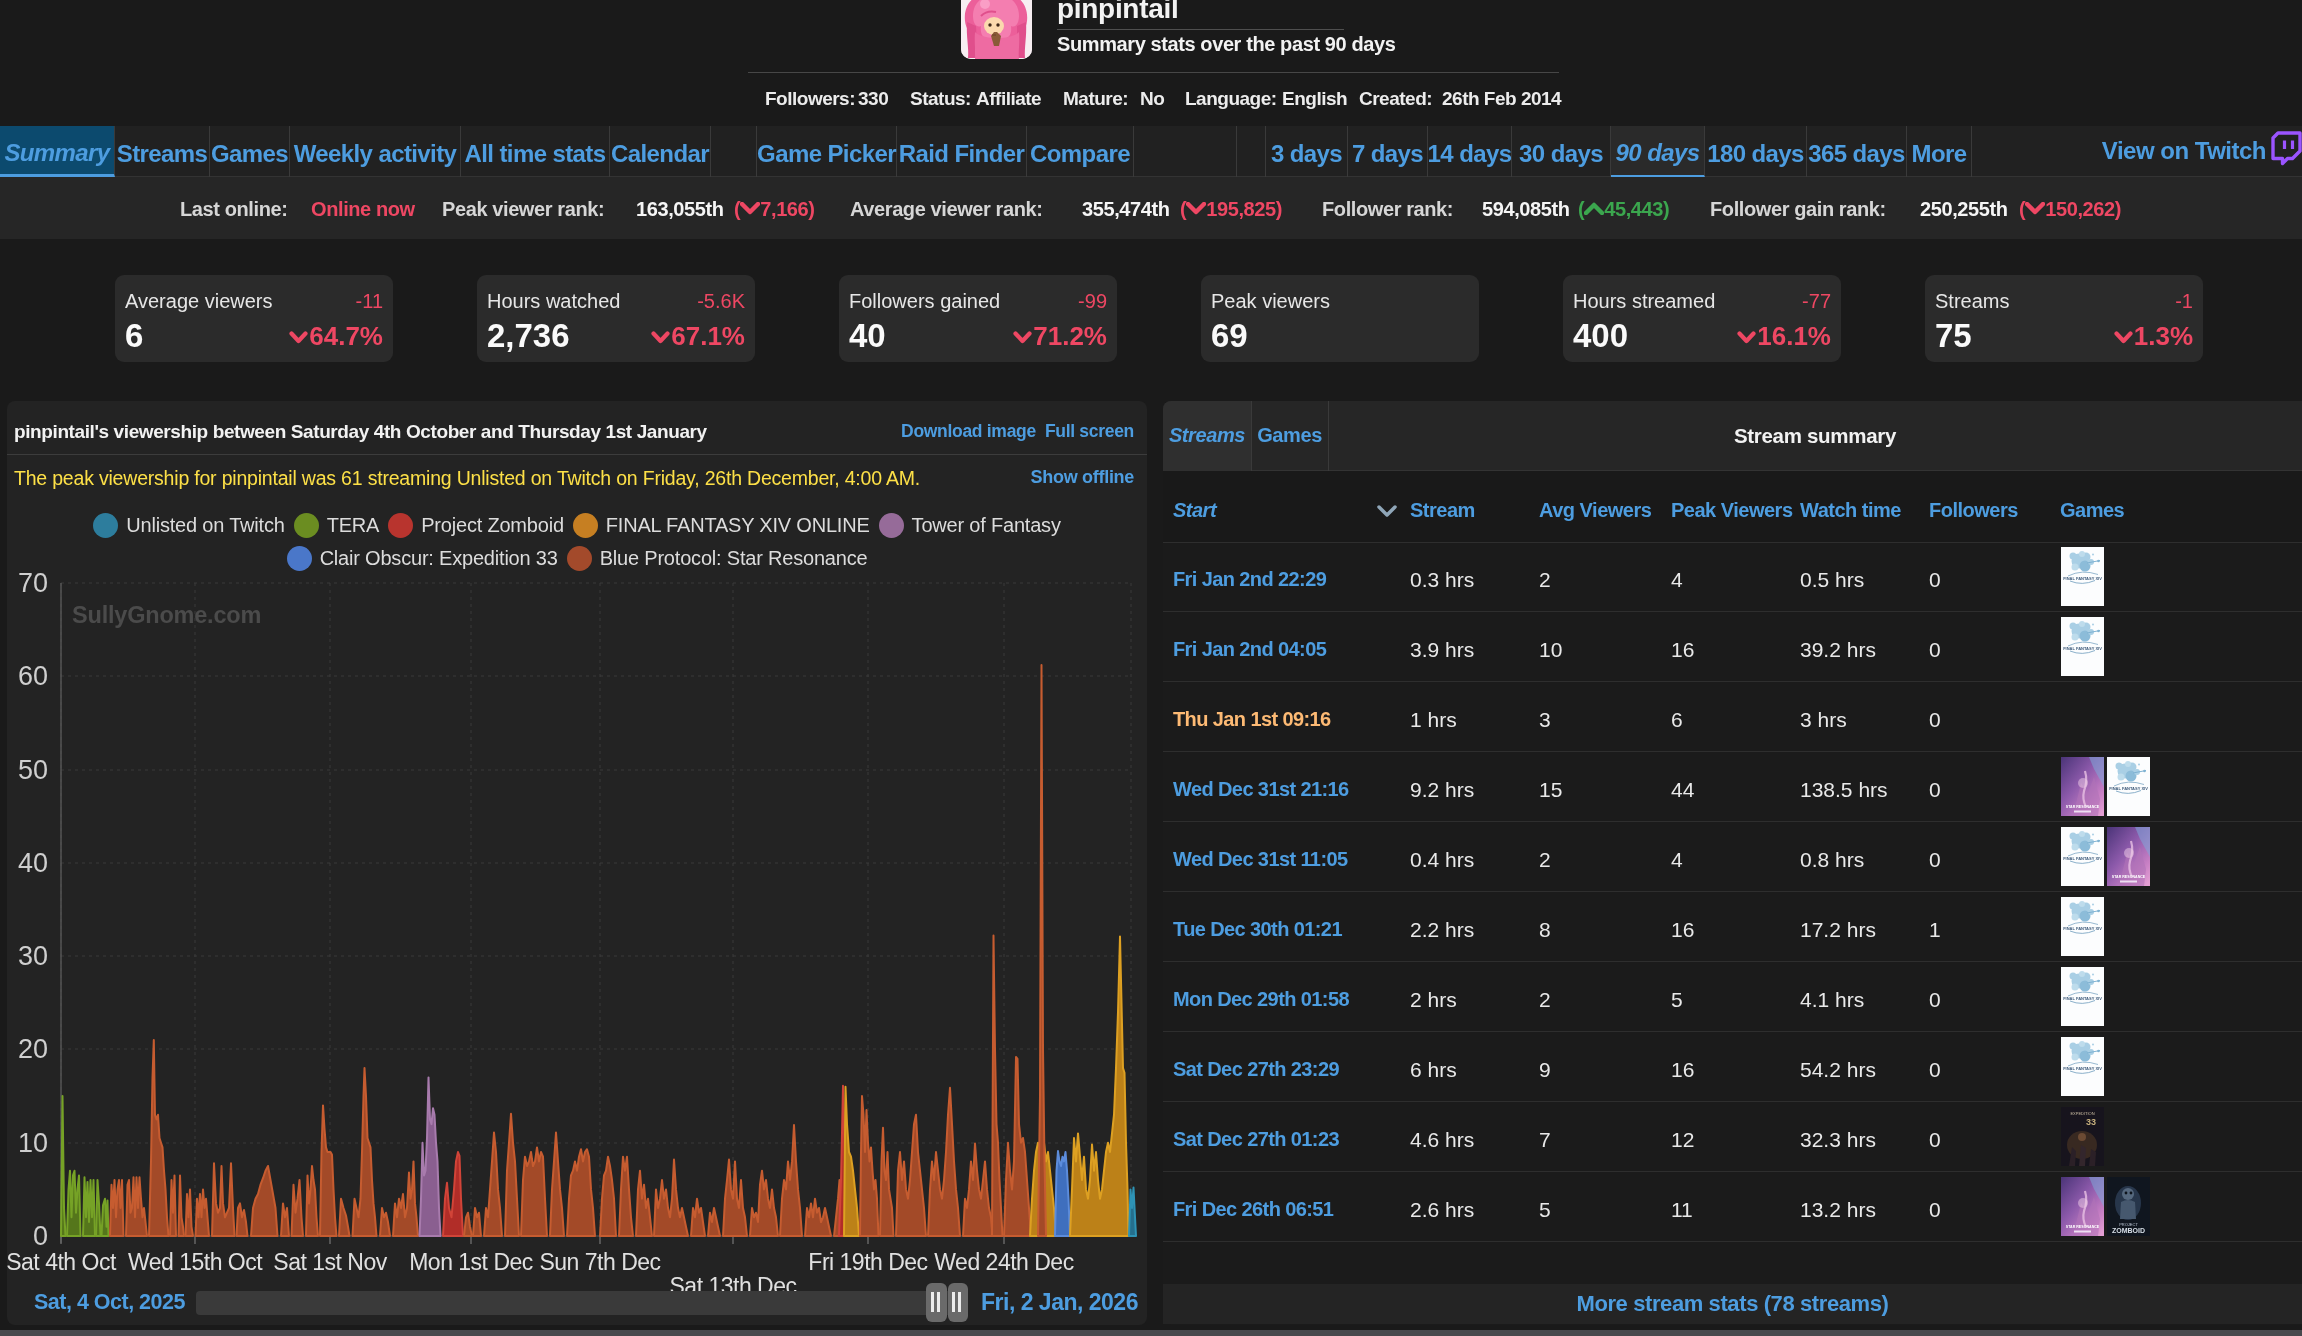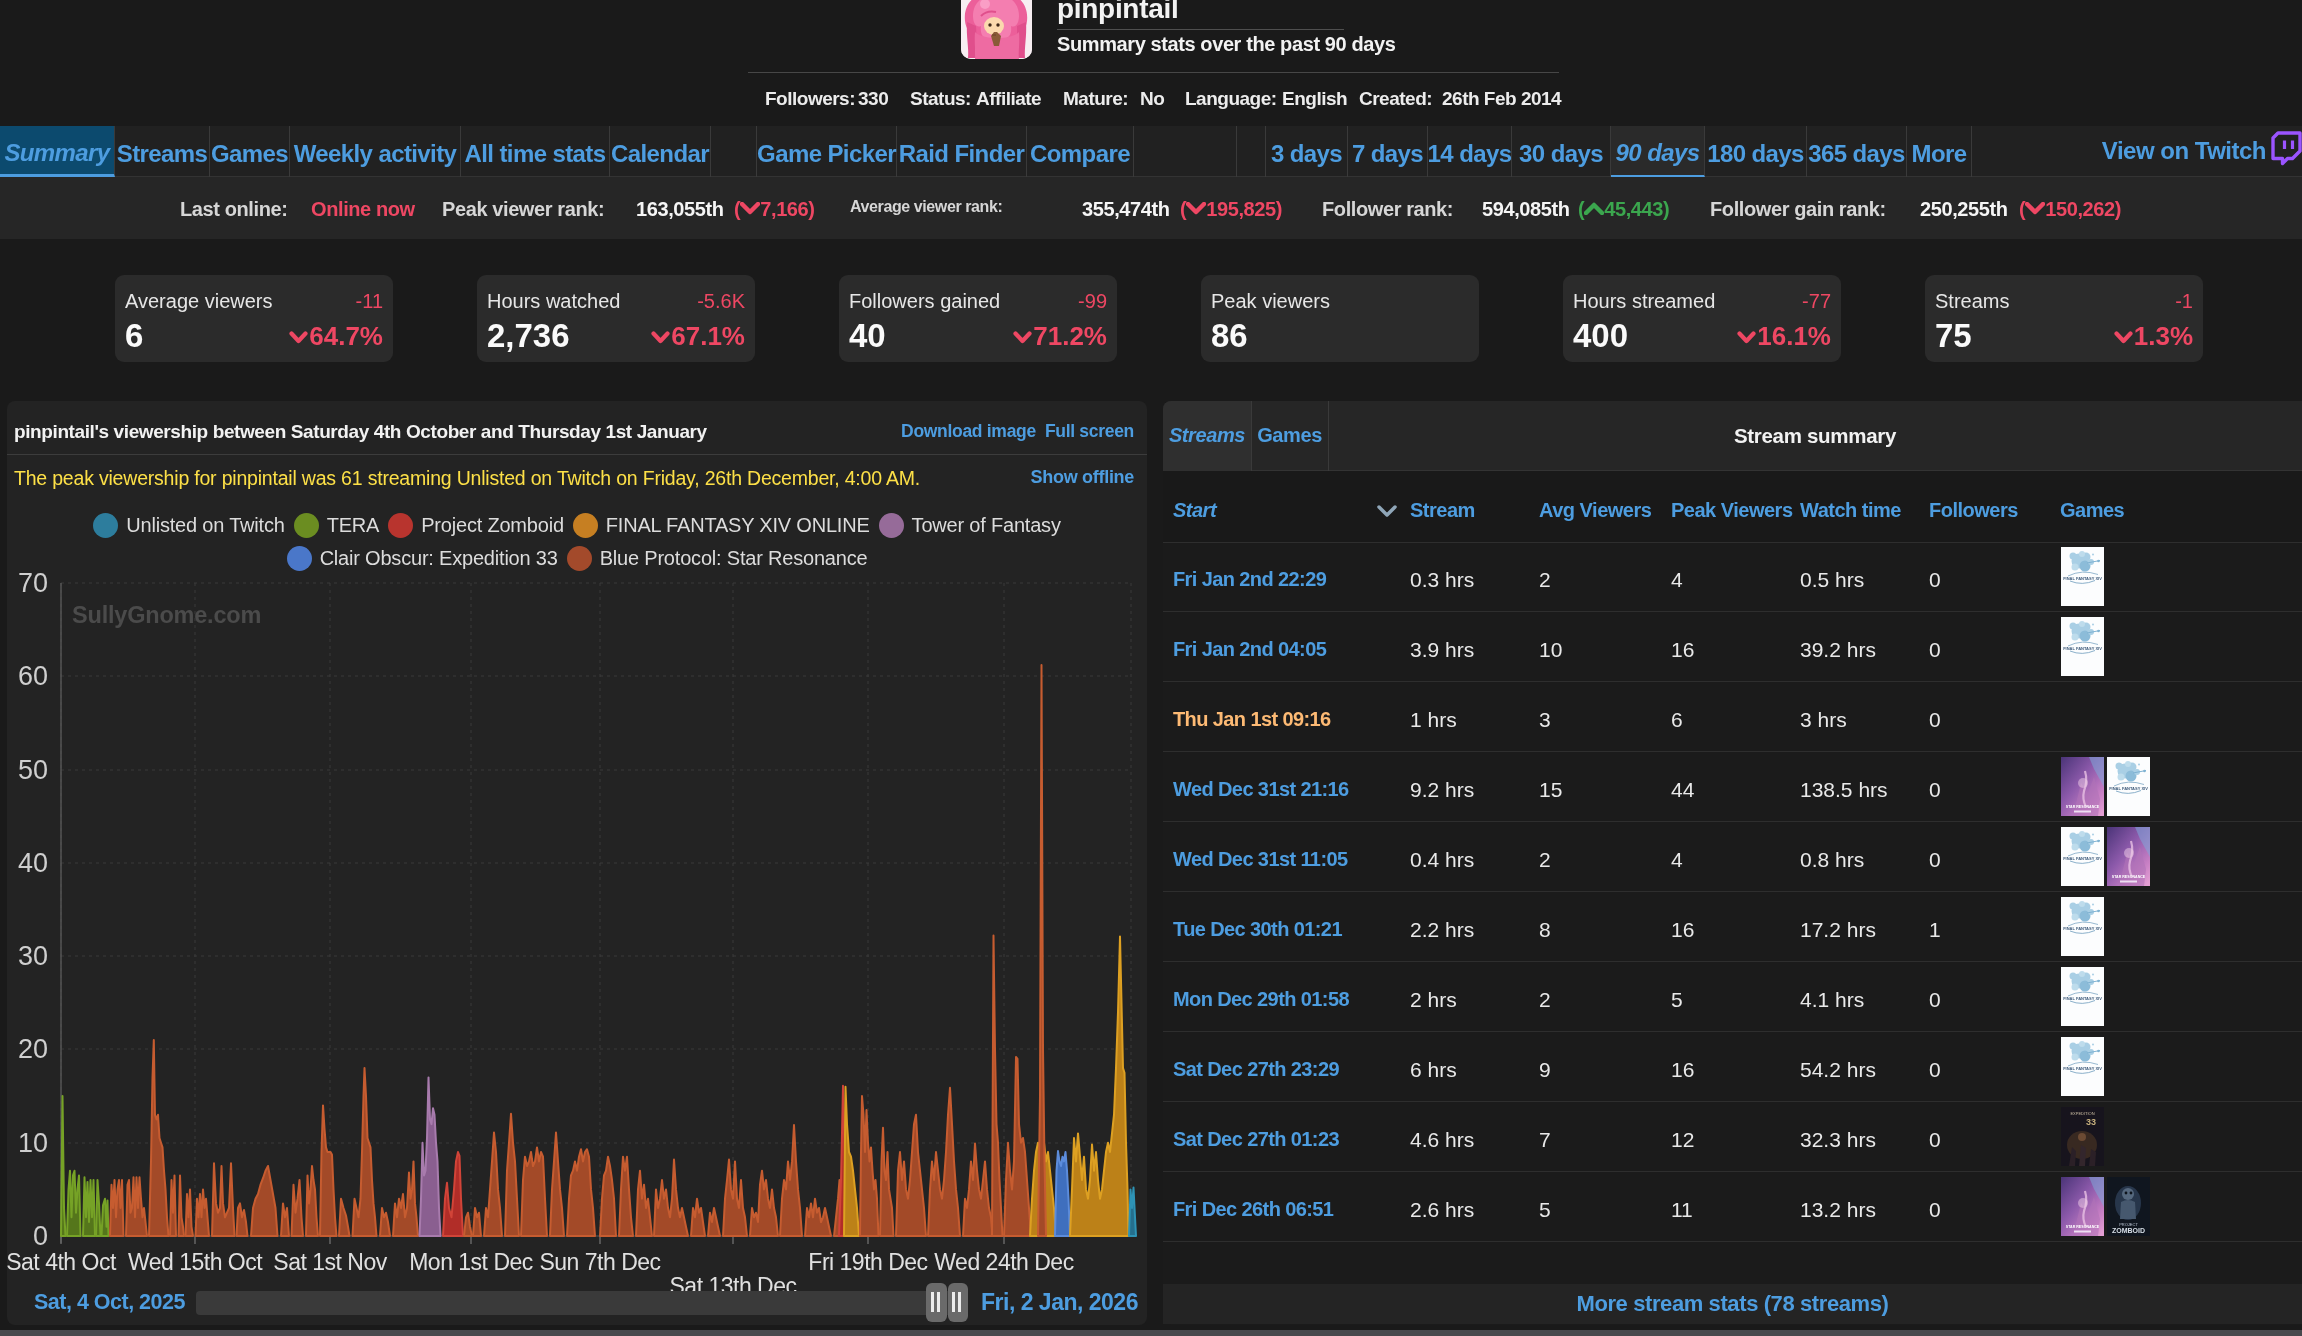--- a/index.html
+++ b/index.html
@@ -77,21 +77,21 @@
 <div class="abs b" style="right:36px;top:137px;font-size:24px;color:#4d9de0;white-space:nowrap;letter-spacing:-0.5px;">View on Twitch</div>
 <svg class="abs" style="left:2271px;top:131px;" width="31" height="36" viewBox="0 0 31 36">
 <path d="M7,2 L29,2 L29,20 L21.5,27.5 L16.5,27.5 L11.5,32.5 L11.5,27.5 L2,27.5 L2,7 Z" fill="none" stroke="#9b54ff" stroke-width="3.4" stroke-linejoin="round"></path>
 <path d="M13.5,9.5 L13.5,18 M21.5,9.5 L21.5,18" stroke="#9b54ff" stroke-width="3.2"></path>
 </svg>
 <div class="abs" style="left:0;top:177px;width:2302px;height:62px;background:#262626;"></div>
 <div class="abs b" style="left:180px;top:198px;font-size:20px;color:#d6d6d6;letter-spacing:-0.4px;white-space:nowrap;">Last online:</div>
 <div class="abs b" style="left:311px;top:198px;font-size:20px;color:#ee4763;letter-spacing:-0.4px;white-space:nowrap;">Online now</div>
 <div class="abs b" style="left:442px;top:198px;font-size:20px;color:#d6d6d6;letter-spacing:-0.4px;white-space:nowrap;">Peak viewer rank:</div>
 <div class="abs b" style="left:636px;top:198px;font-size:20px;color:#f5f5f5;letter-spacing:-0.4px;white-space:nowrap;">163,055th</div>
-<div class="abs b" style="left:850px;top:198px;font-size:16px;color:#d6d6d6;letter-spacing:-0.4px;white-space:nowrap;">Average viewer rank:</div>
+<div class="abs b" style="left:850px;top:198px;font-size:20px;color:#d6d6d6;letter-spacing:-0.4px;white-space:nowrap;">Average viewer rank:</div>
 <div class="abs b" style="left:1082px;top:198px;font-size:20px;color:#f5f5f5;letter-spacing:-0.4px;white-space:nowrap;">355,474th</div>
 <div class="abs b" style="left:1322px;top:198px;font-size:20px;color:#d6d6d6;letter-spacing:-0.4px;white-space:nowrap;">Follower rank:</div>
 <div class="abs b" style="left:1482px;top:198px;font-size:20px;color:#f5f5f5;letter-spacing:-0.4px;white-space:nowrap;">594,085th</div>
 <div class="abs b" style="left:1710px;top:198px;font-size:20px;color:#d6d6d6;letter-spacing:-0.4px;white-space:nowrap;">Follower gain rank:</div>
 <div class="abs b" style="left:1920px;top:198px;font-size:20px;color:#f5f5f5;letter-spacing:-0.4px;white-space:nowrap;">250,255th</div>
 <div class="abs b" style="left:734px;top:198px;font-size:20px;color:#ee4763;letter-spacing:-0.4px;white-space:nowrap;">(<svg width="20" height="13" viewBox="0 0 20 13" style="vertical-align:1px;">
       <path d="M2,2 L10,10 L18,2" fill="none" stroke="#ee4763" stroke-width="4.5" stroke-linecap="round" stroke-linejoin="round"></path>
     </svg>7,166)</div>
 <div class="abs b" style="left:1180px;top:198px;font-size:20px;color:#ee4763;letter-spacing:-0.4px;white-space:nowrap;">(<svg width="20" height="13" viewBox="0 0 20 13" style="vertical-align:1px;">
       <path d="M2,2 L10,10 L18,2" fill="none" stroke="#ee4763" stroke-width="4.5" stroke-linecap="round" stroke-linejoin="round"></path>
@@ -121,21 +121,21 @@
 <div class="card" style="left:839px;">
     <div class="lab">Followers gained</div>
     <div class="val">40</div>
     <div class="delta">-99</div>
     <div class="pct"><svg width="19" height="13" viewBox="0 0 19 13" style="vertical-align:1px;margin-right:1px;">
         <path d="M2.5,2.5 L9.5,10 L16.5,2.5" fill="none" stroke="#ee4763" stroke-width="4.2" stroke-linecap="round" stroke-linejoin="round"></path>
       </svg>71.2%</div>
   </div>
 <div class="card" style="left:1201px;">
     <div class="lab">Peak viewers</div>
-    <div class="val">86</div>
+    <div class="val">69</div>
   </div>
 <div class="card" style="left:1563px;">
     <div class="lab">Hours streamed</div>
     <div class="val">400</div>
     <div class="delta">-77</div>
     <div class="pct"><svg width="19" height="13" viewBox="0 0 19 13" style="vertical-align:1px;margin-right:1px;">
         <path d="M2.5,2.5 L9.5,10 L16.5,2.5" fill="none" stroke="#ee4763" stroke-width="4.2" stroke-linecap="round" stroke-linejoin="round"></path>
       </svg>16.1%</div>
   </div>
 <div class="card" style="left:1925px;">

